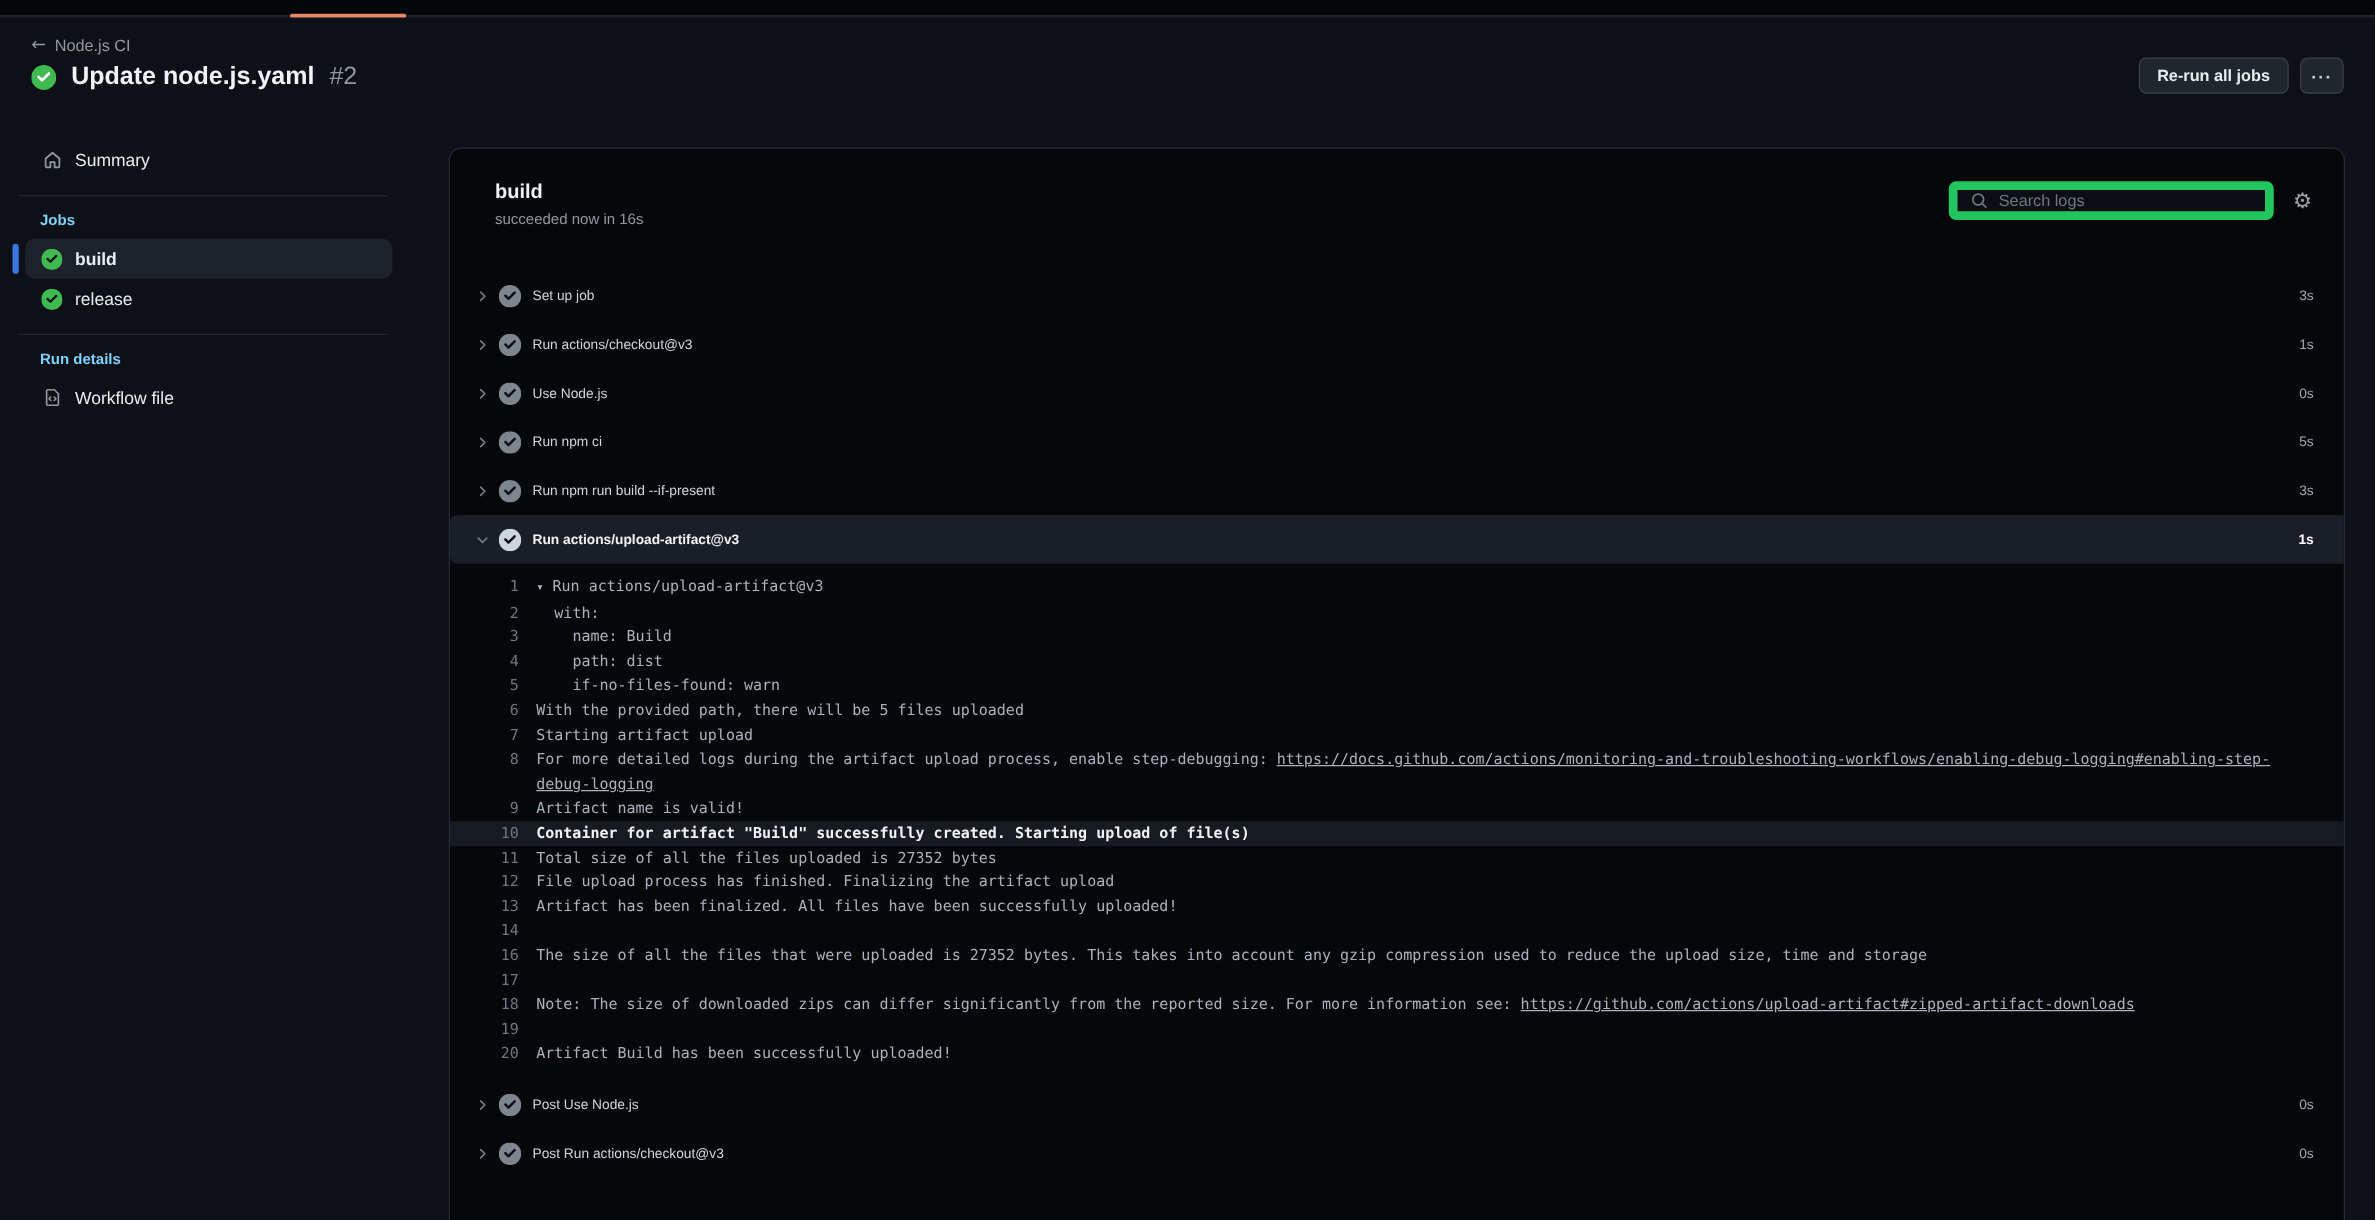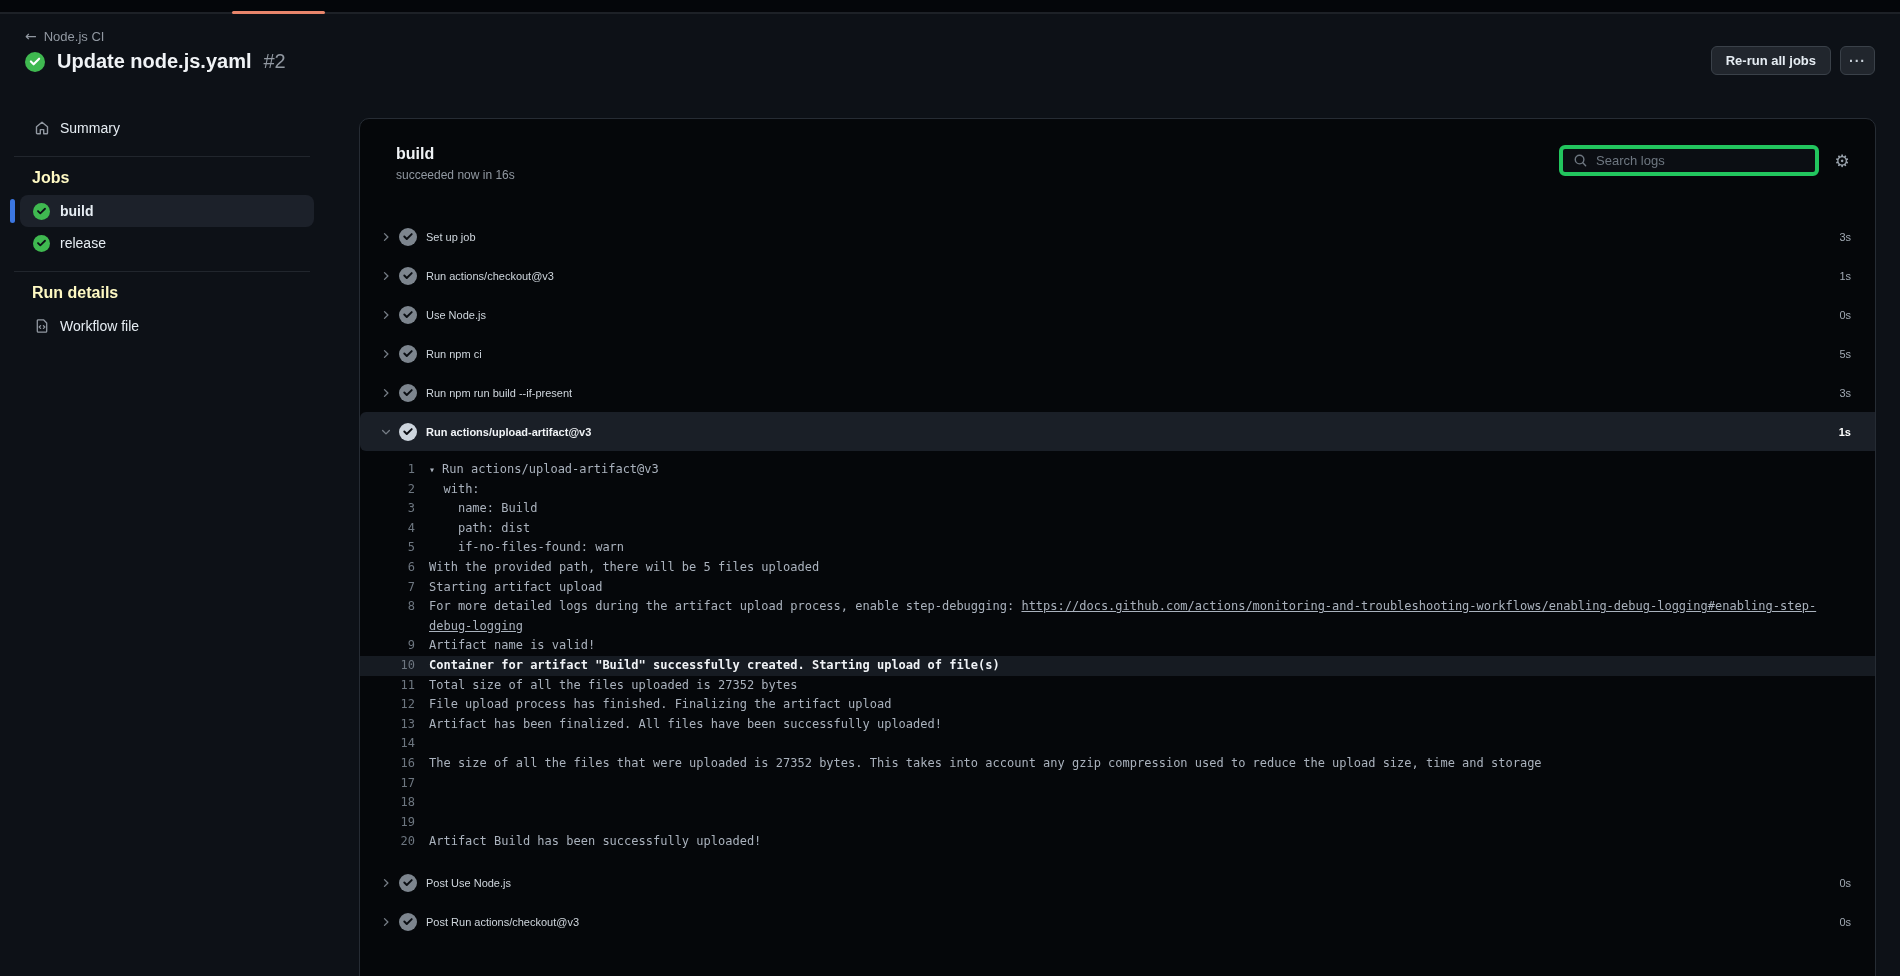--- a/index.html
+++ b/index.html
@@ -47,36 +47,36 @@
     display:flex; align-items:center; gap:10px; padding-left:13px;
     font-size:14px; color:#e6edf3; cursor:pointer; position:relative;
   }
   .side-item .ico { width:17px; height:17px; display:flex; align-items:center; justify-content:center; color:#9198a1; }
   .side-item.selected { background:#1c212a; font-weight:700; }
   .accent-bar {
     position:absolute; left:-10px; top:4px; width:5px; height:24px;
     background:#3b76e0; border-radius:3px;
   }
   .side-divider { border-top:1px solid #21262d; margin:12px 4px 12px 4px; }
-  .side-heading { margin:0 0 8px 22px; font-size:16px; font-weight:700; color:#fef9c3; }
+  .side-heading { margin:0 0 8px 22px; font-size:12px; font-weight:700; color:#7dd3fc; }
   .check-badge { display:inline-flex; }
   .check-badge svg { width:100%; height:100%; }
   .side-item .check-badge { width:17px; height:17px; }
 
   
   .job-panel {
     position:absolute; left:359px; top:118px; width:1517px; height:900px;
     background:#05070a; border:1px solid #262c34; border-radius:10px;
   }
   .panel-header { position:relative; height:88px; padding:26px 28px 0 36px; }
   .panel-title { font-size:16px; font-weight:700; color:#f0f3f6; }
   .panel-status { margin-top:5px; font-size:12px; color:#9198a1; }
   .search-box {
     position:absolute; top:26px; right:56px; width:260px; height:31px;
-    background:#0b0e13; border:4px solid #22c55e; border-radius:6px;
+    background:#0b0e13; border:7px solid #22c55e; border-radius:6px;
     display:flex; align-items:center; padding:0 10px; gap:8px;
   }
   .search-box input {
     background:transparent; border:none; outline:none; color:#c9d1d9;
     font-size:13px; width:100%; font-family:"Liberation Sans", sans-serif;
   }
   .search-box input::placeholder { color:#6e7781; }
   .search-ico { color:#6e7781; display:flex; }
   .gear-btn {
     position:absolute; top:31px; right:22px; width:22px; height:22px;
@@ -357,20 +357,21 @@
         <div class="log-line">
           <span class="ln">16</span>
           <span class="lt"><span>The size of all the files that were uploaded is 27352 bytes. This takes into account any gzip compression used to reduce the upload size, time and storage</span></span>
         </div>
         <div class="log-line">
           <span class="ln">17</span>
           <span class="lt"><span></span></span>
         </div>
         <div class="log-line">
           <span class="ln">18</span>
+          <span class="lt"><span>Note: The size of downloaded zips can differ significantly from the reported size. For more information see: </span><a href="#">https://github.com/actions/upload-artifact#zipped-artifact-downloads</a></span>
         </div>
         <div class="log-line">
           <span class="ln">19</span>
           <span class="lt"><span></span></span>
         </div>
         <div class="log-line">
           <span class="ln">20</span>
           <span class="lt"><span>Artifact Build has been successfully uploaded!</span></span>
         </div>
       </div>

